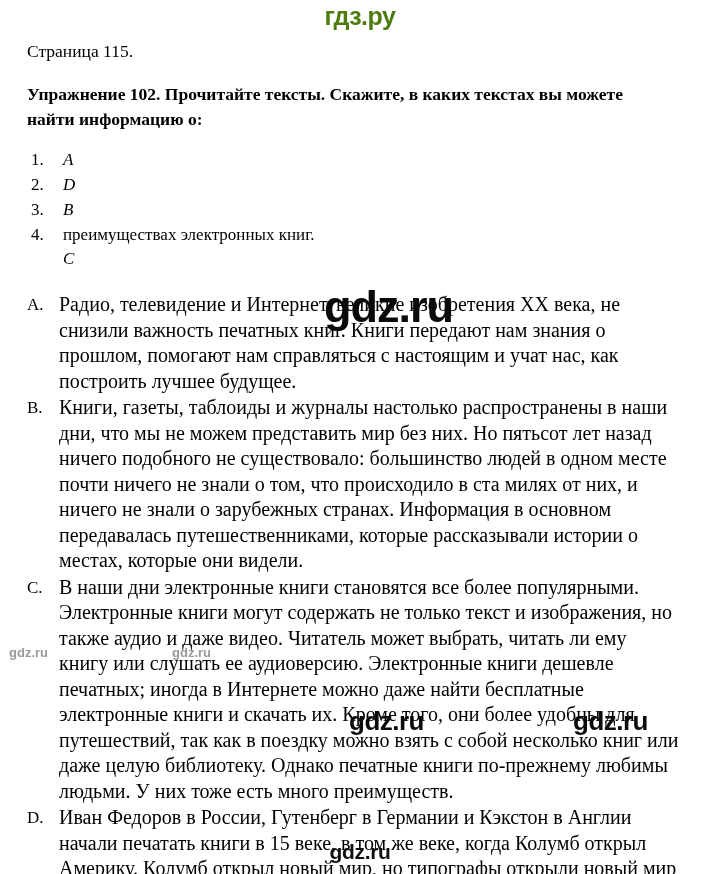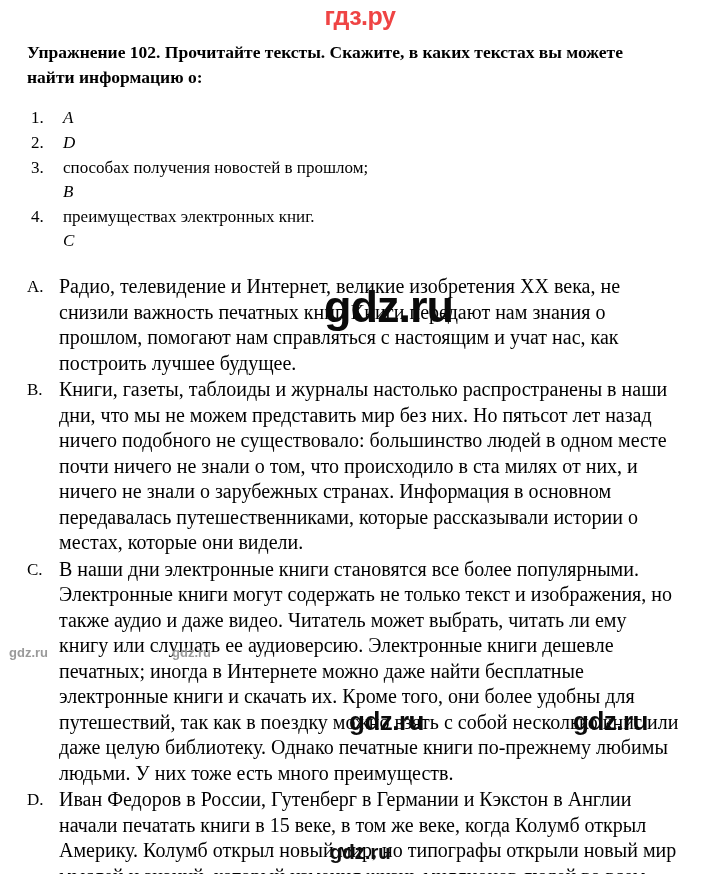--- a/index.html
+++ b/index.html
@@ -20,21 +20,21 @@
   .header-logo {
     position: absolute;
     top: 2px;
     left: 0;
     width: 720px;
     text-align: center;
     font-family: "Liberation Sans", "DejaVu Sans", sans-serif;
     font-weight: bold;
     font-size: 25px;
     letter-spacing: -0.5px;
-    color: #ef4444;
+    color: #4d7c0f;
   }
 
   
   .page {
     position: absolute;
     top: 40px;
     left: 27px;
     width: 652px;
   }
 
@@ -156,35 +156,35 @@
     color: #101010;
   }
 </style>
 </head>
 <body>
 
 <div class="header-logo">гдз.ру</div>
 
 <div class="page">
 
+  <div class="page-label">Страница 115.</div>
 
   <div class="task-title">Упражнение 102. Прочитайте тексты. Скажите, в каких текстах вы можете найти информацию о:</div>
 
   <ul class="q-list">
     <li class="q-item">
       <span class="q-num">1.</span>
       <span class="q-answer">A</span>
     </li>
     <li class="q-item">
       <span class="q-num">2.</span>
       <span class="q-answer">D</span>
     </li>
     <li class="q-item">
       <span class="q-num">3.</span>
-      <span class="q-text">способах получения новостей в прошлом;</span>
       <span class="q-answer">B</span>
     </li>
     <li class="q-item">
       <span class="q-num">4.</span>
       <span class="q-text">преимуществах электронных книг.</span>
       <span class="q-answer">C</span>
     </li>
   </ul>
 
   <ul class="p-list">

